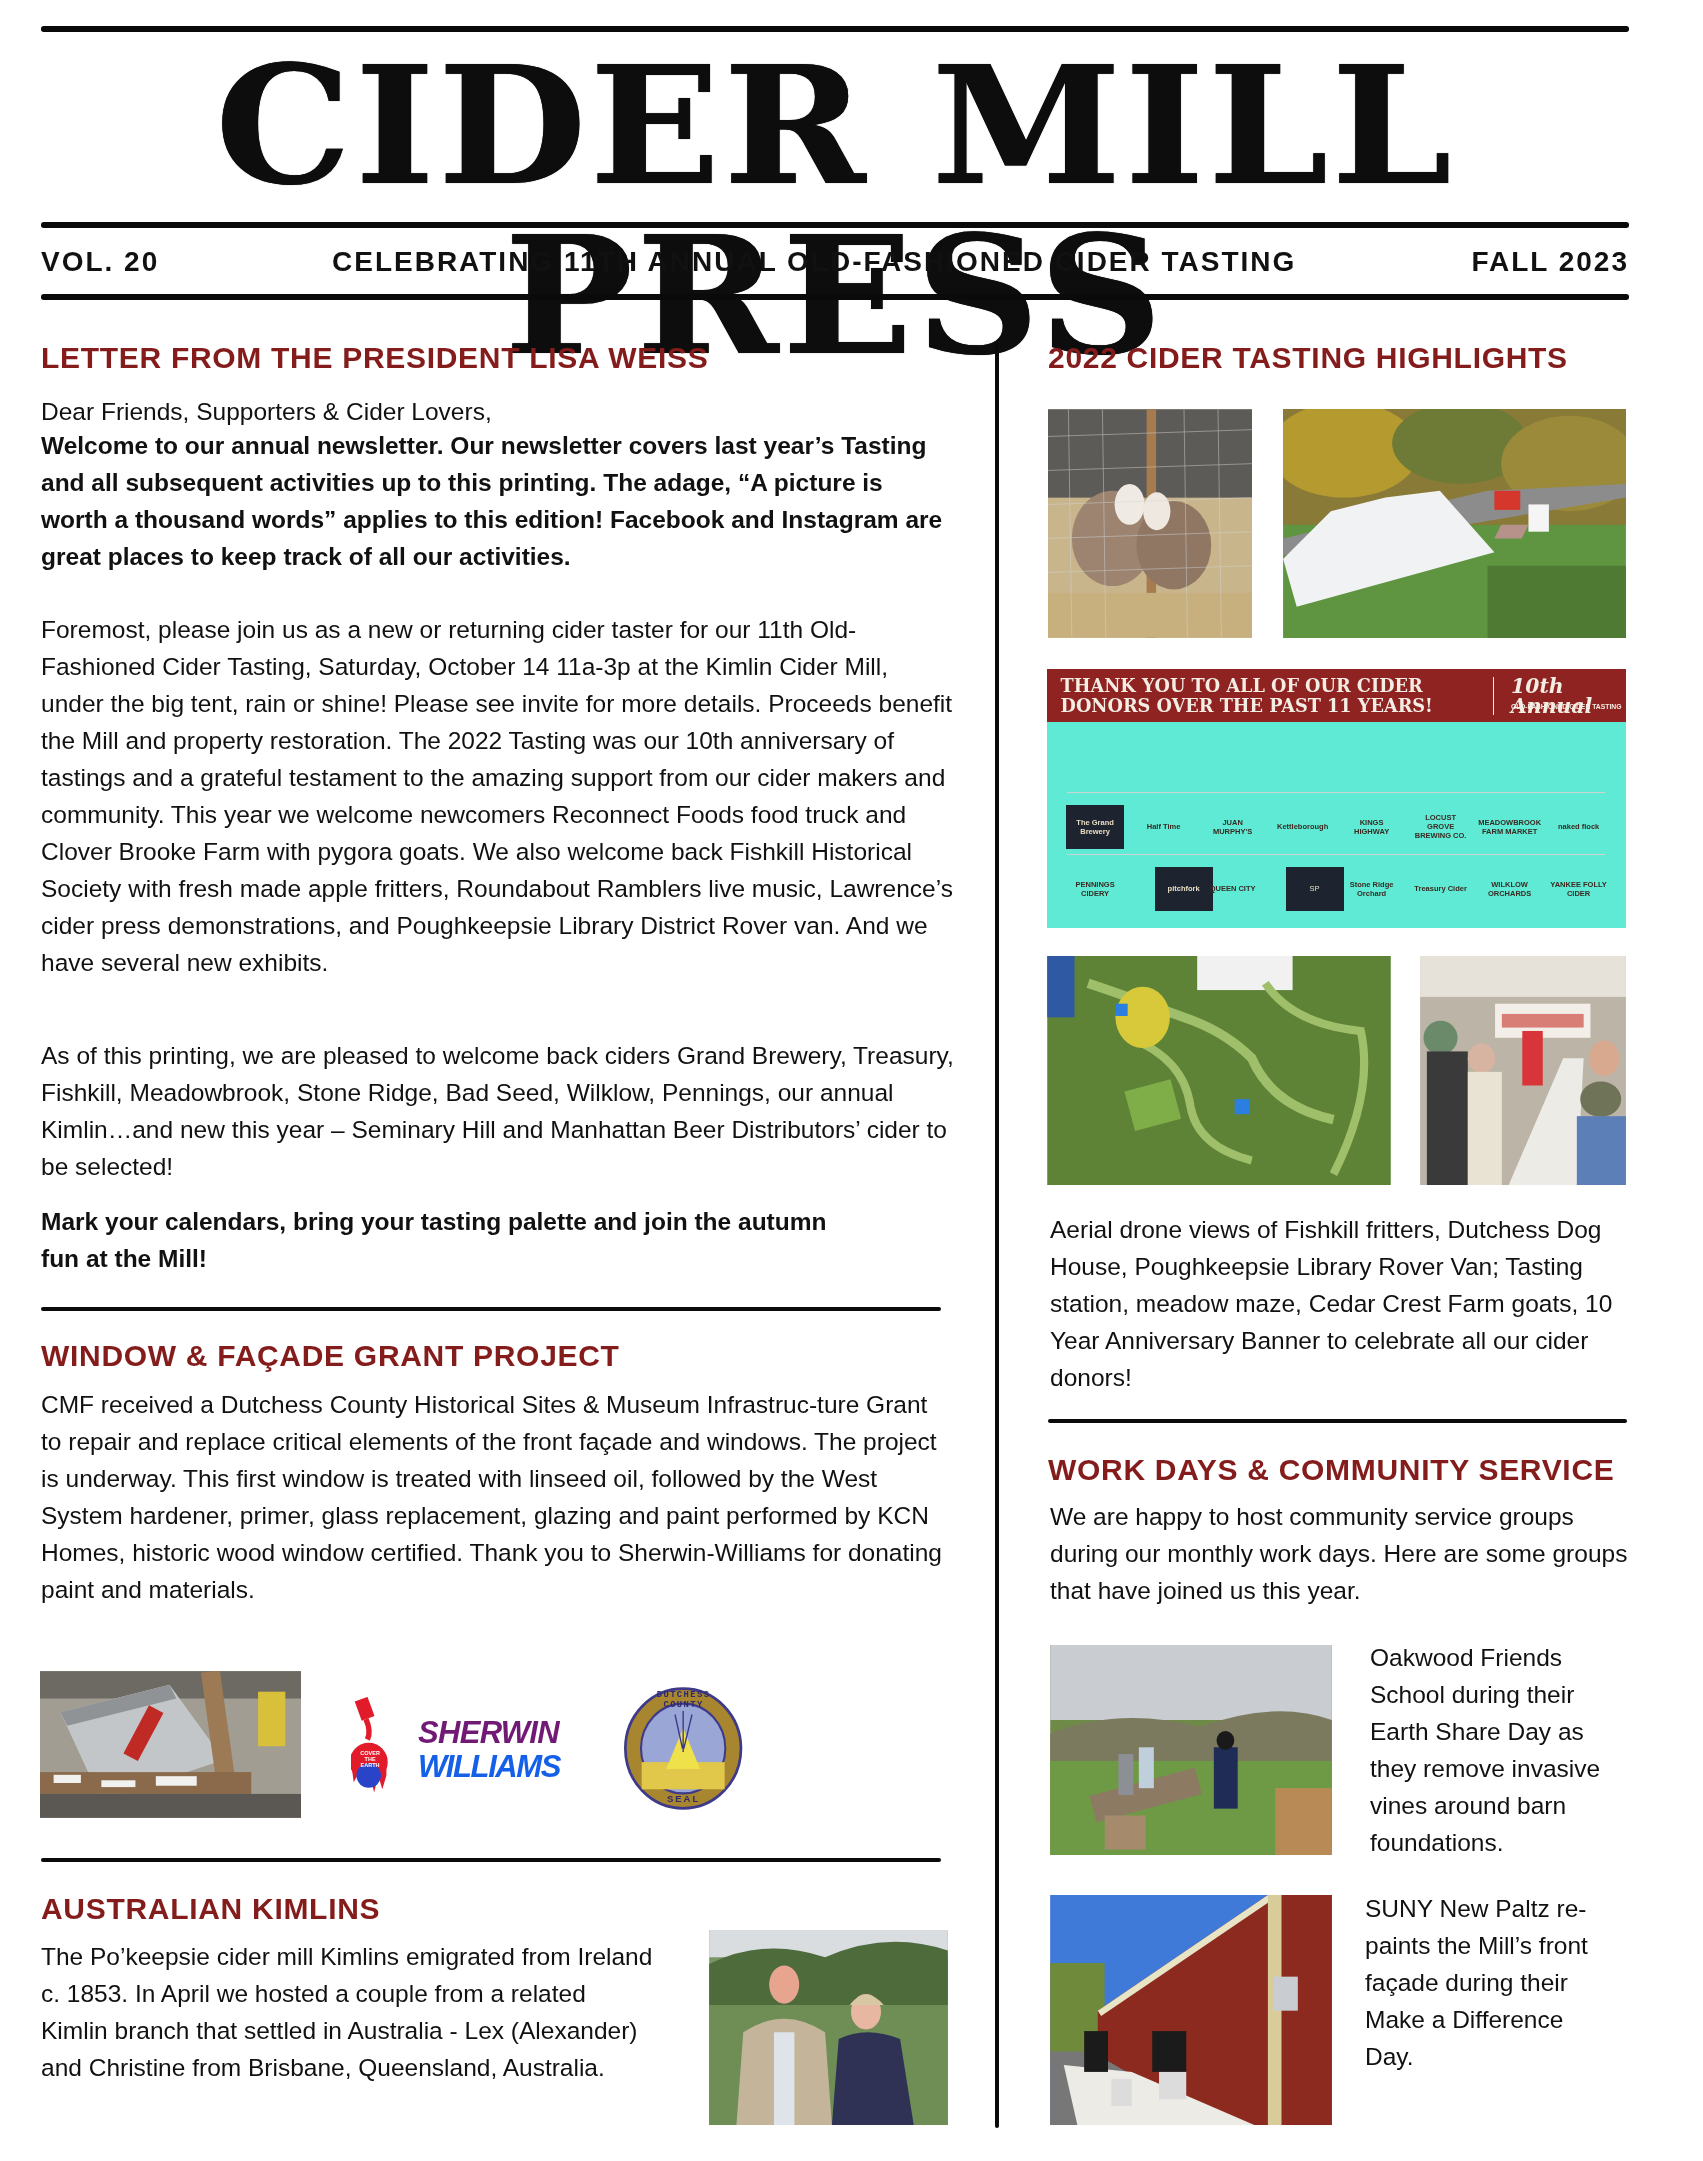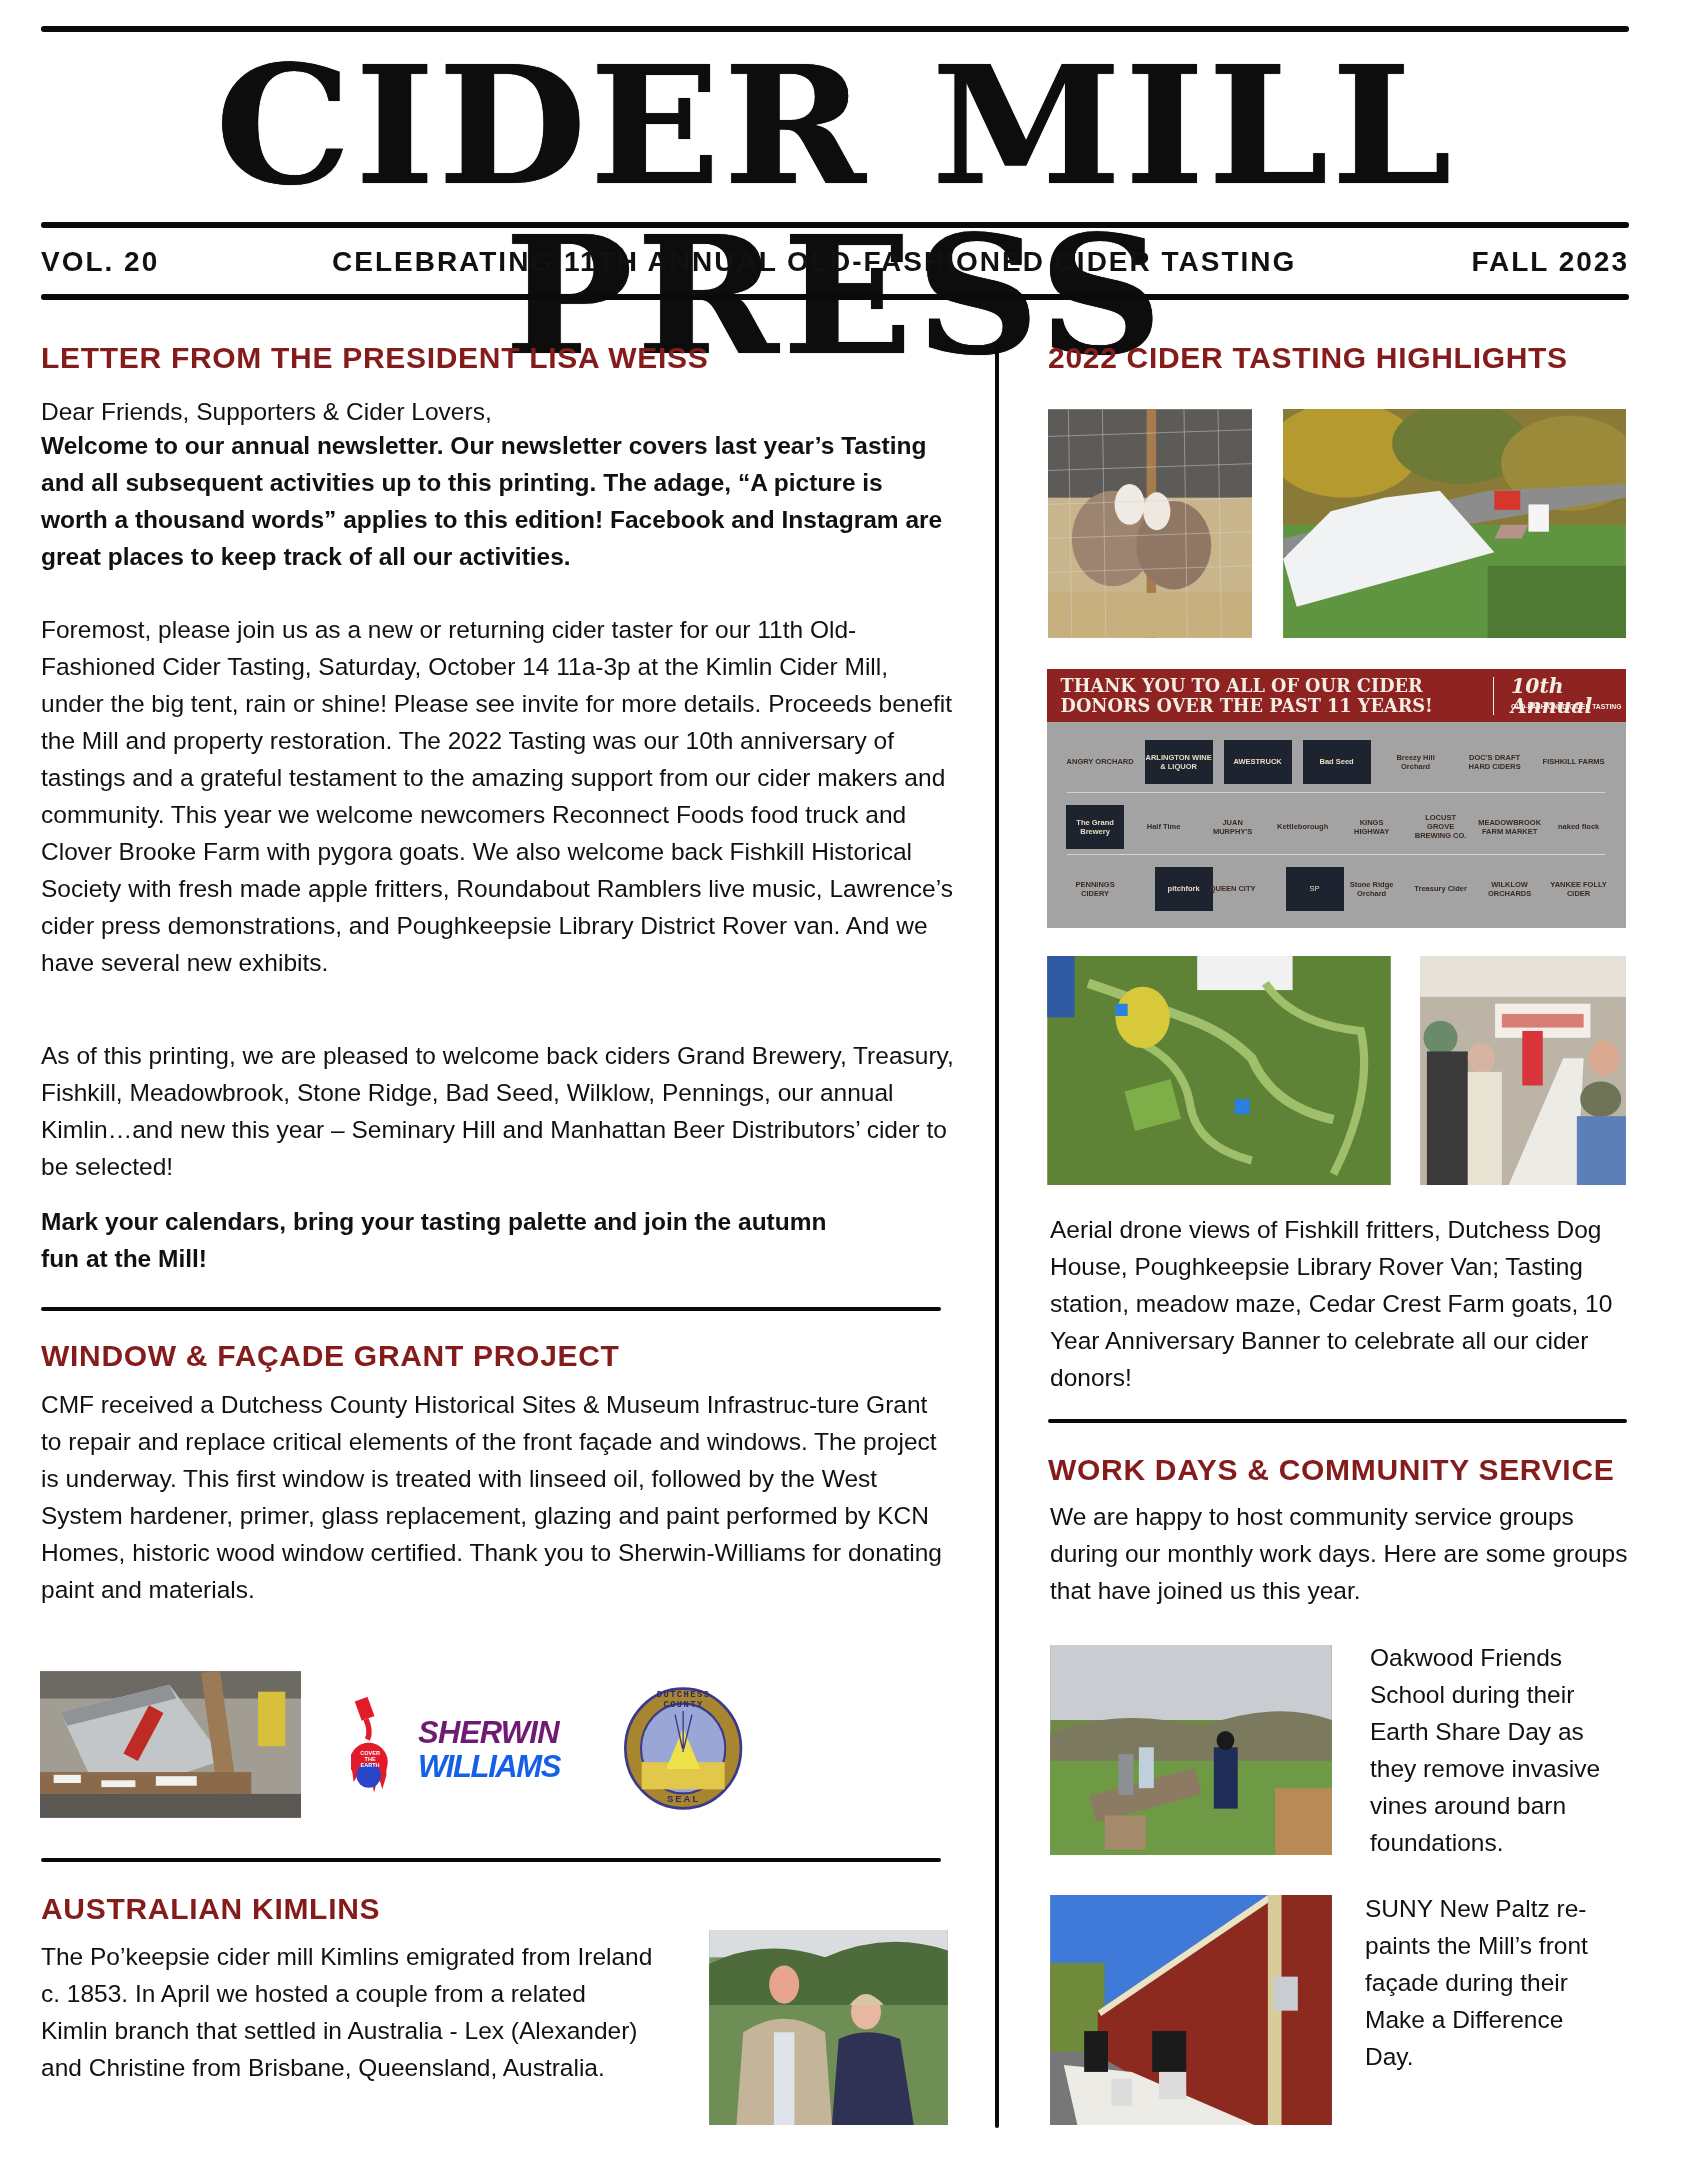--- a/index.html
+++ b/index.html
@@ -155,37 +155,28 @@
         <ellipse cx="420" cy="80" rx="100" ry="70" fill="#9a8a3a"></ellipse>
       <path d="M0 190 L300 120 L503 110 L503 130 L0 215 Z" fill="#8c8c8c"></path>
       <polygon points="0,220 70,150 150,130 230,120 310,210 20,290" fill="#f1f2f3"></polygon>
       <rect x="310" y="120" width="38" height="28" fill="#d6372c"></rect>
       <rect x="360" y="140" width="30" height="40" fill="#f5f5f5"></rect>
       <polygon points="320,170 360,170 350,190 310,190" fill="#b7928b"></polygon>
       <rect x="300" y="230" width="203" height="106" fill="#4f7a33"></rect>
     </svg>
   </div>
 
-  <div class="photo" style="left:1047px; top:669px; width:579px; height:259px; background:#a3a3a3;">
+  <div class="photo" style="left:1047px; top:669px; width:579px; height:259px; background:#5eead4;">
     <div class="banner-top">
       <div>THANK YOU TO ALL OF OUR CIDER</div>
       <div>DONORS OVER THE PAST 11 YEARS!</div>
       <div class="abs" style="left:446px; top:8.2px; width:1.4px; height:38px; background:#f3ede4;"></div>
       <div class="abs" style="left:464px; top:6.8px; font-family:'DejaVu Serif', serif; font-style:italic; font-size:20.4px;">10th Annual</div>
       <div class="abs" style="left:464px; top:34px; font-family:'Liberation Sans', sans-serif; font-size:6.8px; line-height:8.2px;">OLD-FASHIONED CIDER TASTING</div>
     </div>
-    <div class="abs" style="left:13.6px; top:65px; width:552px; height:55px;">
-        <div class="logo-chip" style="left: 5.5px; top: 5.5px; width: 68px; height: 44px; background: transparent; color: rgb(58, 42, 34); font-weight: 700;">ANGRY ORCHARD</div>
-        <div class="logo-chip" style="left: 84px; top: 5.5px; width: 68px; height: 44px; background: rgb(29, 36, 48); color: rgb(232, 220, 195); font-weight: 700;">ARLINGTON WINE &amp; LIQUOR</div>
-        <div class="logo-chip" style="left: 163px; top: 5.5px; width: 68px; height: 44px; background: rgb(29, 36, 48); color: rgb(232, 220, 195); font-weight: 700;">AWESTRUCK</div>
-        <div class="logo-chip" style="left: 242px; top: 5.5px; width: 68px; height: 44px; background: rgb(29, 36, 48); color: rgb(232, 220, 195); font-weight: 700;">Bad Seed</div>
-        <div class="logo-chip" style="left: 321px; top: 5.5px; width: 68px; height: 44px; background: transparent; color: rgb(58, 42, 34); font-weight: 700;">Breezy Hill Orchard</div>
-        <div class="logo-chip" style="left: 400px; top: 5.5px; width: 68px; height: 44px; background: transparent; color: rgb(58, 42, 34); font-weight: 700;">DOC'S DRAFT HARD CIDERS</div>
-        <div class="logo-chip" style="left: 479px; top: 5.5px; width: 68px; height: 44px; background: transparent; color: rgb(58, 42, 34); font-weight: 700;">FISHKILL FARMS</div>
-      </div>
     <div class="abs" style="left:20.4px; top:123px; width:538px; height:1.4px; background:#cfd3d2;"></div>
     <div class="abs" style="left:13.6px; top:130px; width:552px; height:55px;">
         <div class="logo-chip" style="left: 5.5px; top: 5.5px; width: 58px; height: 44px; background: rgb(29, 36, 48); color: rgb(232, 220, 195); font-weight: 700;">The Grand Brewery</div>
         <div class="logo-chip" style="left: 74px; top: 5.5px; width: 58px; height: 44px; background: transparent; color: rgb(58, 42, 34); font-weight: 700;">Half Time</div>
         <div class="logo-chip" style="left: 143px; top: 5.5px; width: 58px; height: 44px; background: transparent; color: rgb(58, 42, 34); font-weight: 700;">JUAN MURPHY'S</div>
         <div class="logo-chip" style="left: 213px; top: 5.5px; width: 58px; height: 44px; background: transparent; color: rgb(58, 42, 34); font-weight: 700;">Kettleborough</div>
         <div class="logo-chip" style="left: 282px; top: 5.5px; width: 58px; height: 44px; background: transparent; color: rgb(58, 42, 34); font-weight: 700;">KINGS HIGHWAY</div>
         <div class="logo-chip" style="left: 351px; top: 5.5px; width: 58px; height: 44px; background: transparent; color: rgb(58, 42, 34); font-weight: 700;">LOCUST GROVE BREWING CO.</div>
         <div class="logo-chip" style="left: 420px; top: 5.5px; width: 58px; height: 44px; background: transparent; color: rgb(58, 42, 34); font-weight: 700;">MEADOWBROOK FARM MARKET</div>
         <div class="logo-chip" style="left: 489px; top: 5.5px; width: 58px; height: 44px; background: transparent; color: rgb(58, 42, 34); font-weight: 700;">naked flock</div>

